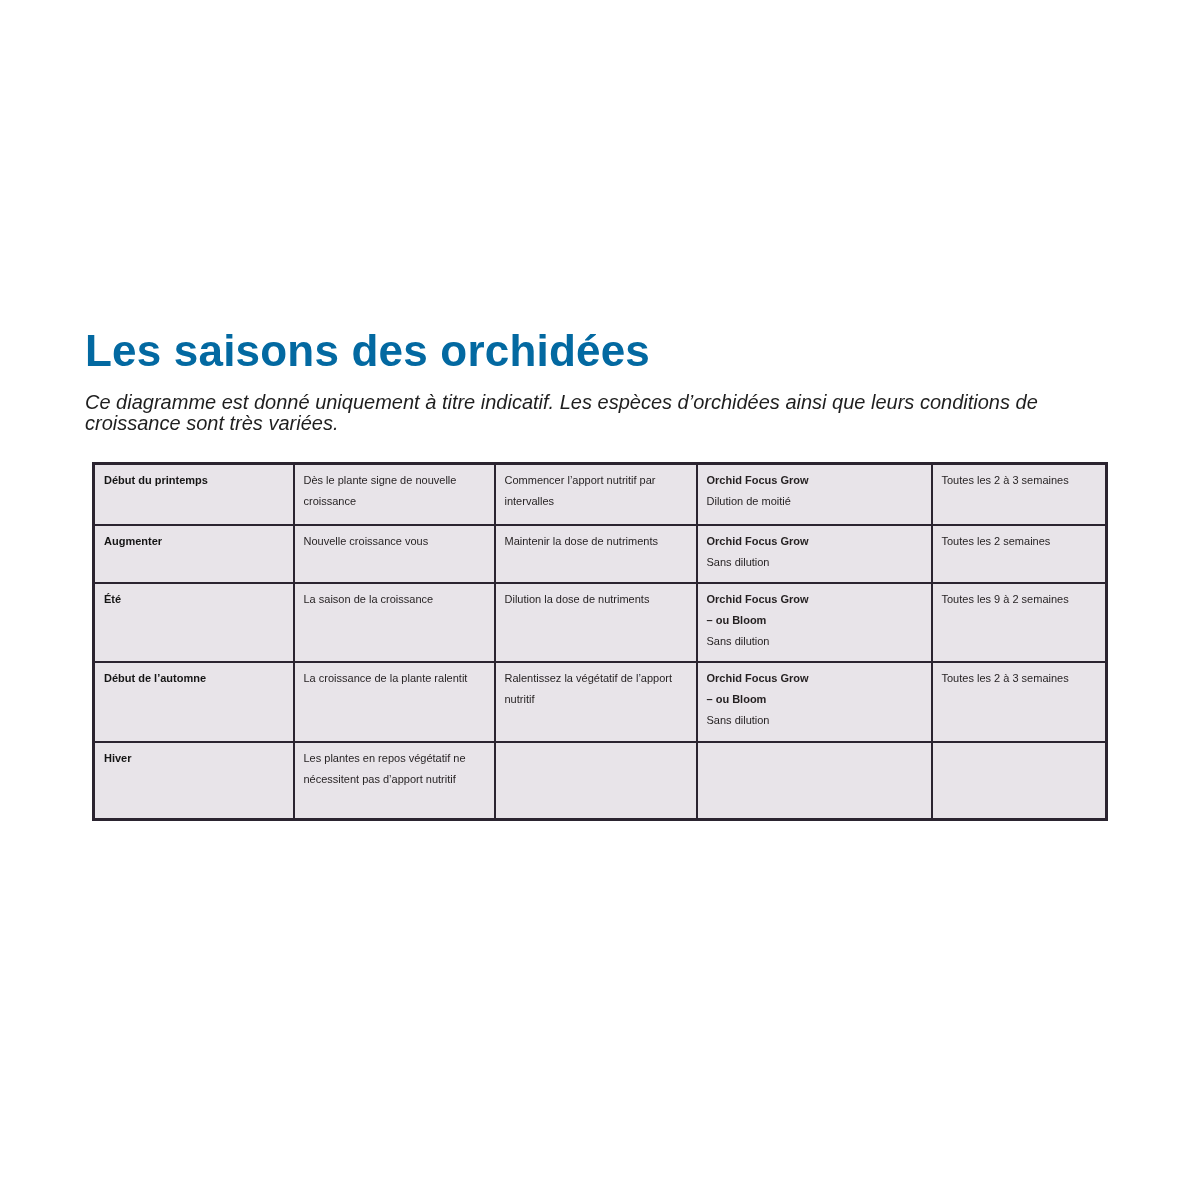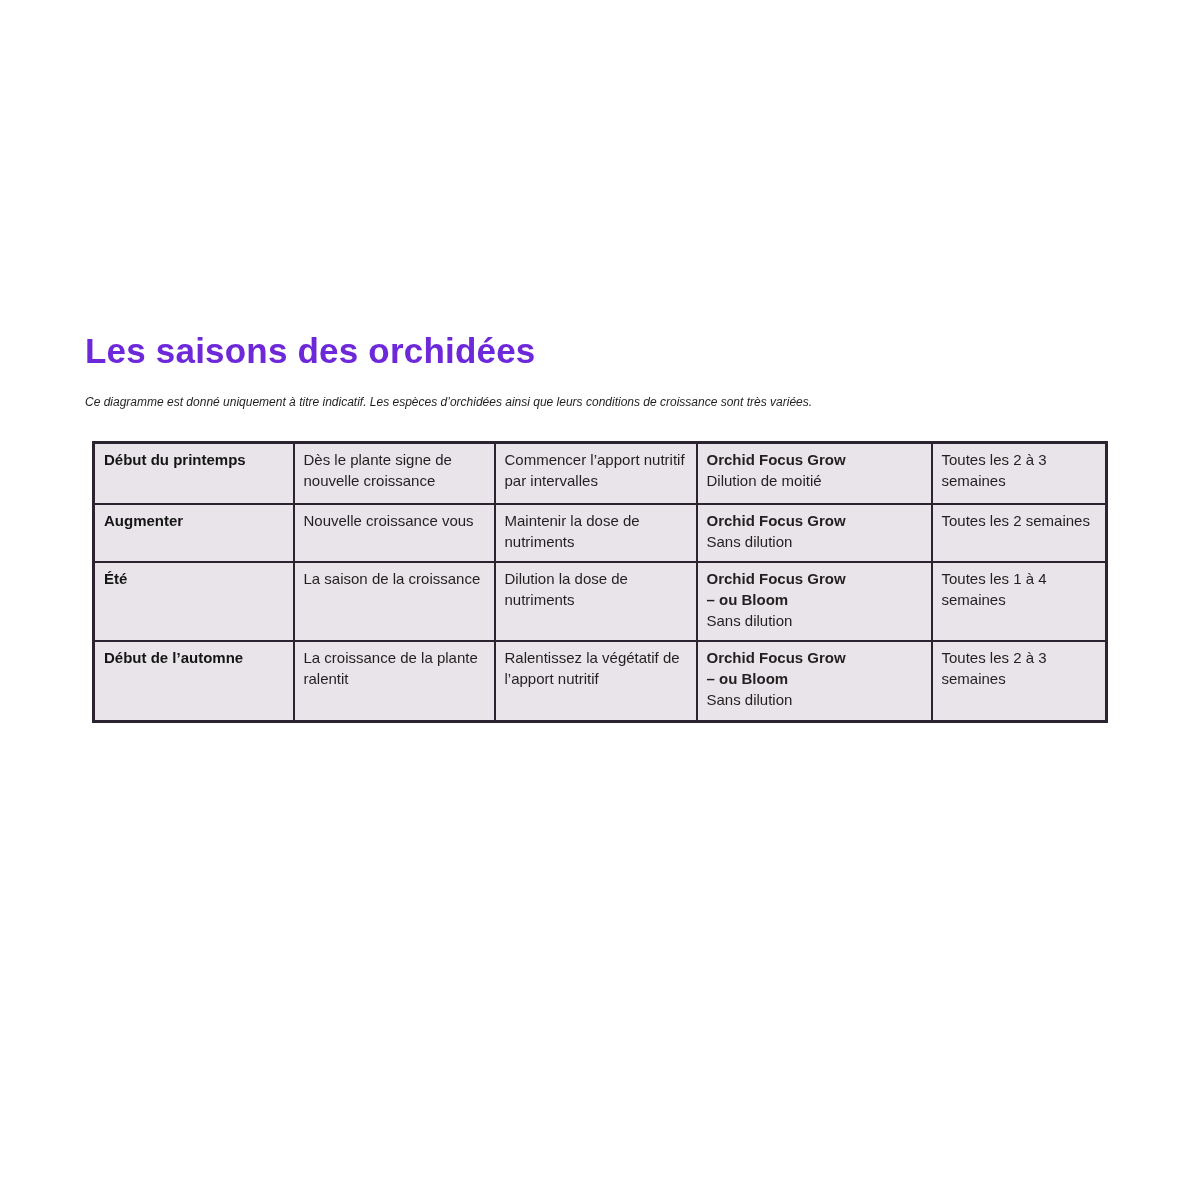--- a/index.html
+++ b/index.html
@@ -14,47 +14,47 @@
     font-family: "Liberation Sans", sans-serif;
   }
   .page {
     position: absolute;
     left: 85px;
     top: 330px;
     width: 1021px;
   }
   .title {
     margin: 0 0 20px 0;
-    font-size: 35px;
+    font-size: 44px;
     line-height: 42px;
     font-weight: bold;
-    color: #6d28d9;
+    color: #0369a1;
     letter-spacing: 0.2px;
   }
   .intro {
     margin: 0 0 28px 0;
     font-style: italic;
-    font-size: 12px;
+    font-size: 20px;
     line-height: 21px;
     color: #1f1f1f;
   }
   .intro-line { display: block; }
   .seasons-table {
     border-collapse: collapse;
     table-layout: fixed;
     width: 1013px;
     margin-left: 7px;
     border: 3px solid #2b2430;
   }
   .seasons-table td {
     border: 2px solid #2b2430;
     background: #e8e4e9;
     vertical-align: top;
     padding: 5px 8px 4px 9px;
-    font-size: 15px;
+    font-size: 11px;
     line-height: 21px;
     color: #231f20;
     overflow: hidden;
   }
   .seasons-table td.season {
     font-weight: bold;
     color: #151515;
   }
   .product-bold { display: block; font-weight: bold; }
   .product-note { display: block; }
@@ -108,28 +108,39 @@
       </tr>
       <tr class="r3">
         <td class="season">Été</td>
         <td>La saison de la croissance</td>
         <td>Dilution la dose de nutriments</td>
         <td>
           <span class="product-bold">Orchid Focus Grow</span>
           <span class="product-bold">– ou Bloom</span>
           <span class="product-note">Sans dilution</span>
         </td>
-        <td>Toutes les 1 à 4 semaines</td>
+        <td>Toutes les 9 à 2 semaines</td>
       </tr>
       <tr class="r4">
         <td class="season">Début de l’automne</td>
         <td>La croissance de la plante ralentit</td>
         <td>Ralentissez la végétatif de l’apport nutritif</td>
         <td>
           <span class="product-bold">Orchid Focus Grow</span>
           <span class="product-bold">– ou Bloom</span>
           <span class="product-note">Sans dilution</span>
         </td>
         <td>Toutes les 2 à 3 semaines</td>
       </tr>
+      <tr class="r6">
+        <td class="season">Hiver</td>
+        <td>Les plantes en repos végétatif ne nécessitent pas d’apport nutritif</td>
+        <td></td>
+        <td>
+          <span class="product-bold"></span>
+          <span class="product-bold"></span>
+          <span class="product-note"></span>
+        </td>
+        <td></td>
+      </tr>
     </tbody>
   </table>
 </main>
 
 </body></html>

